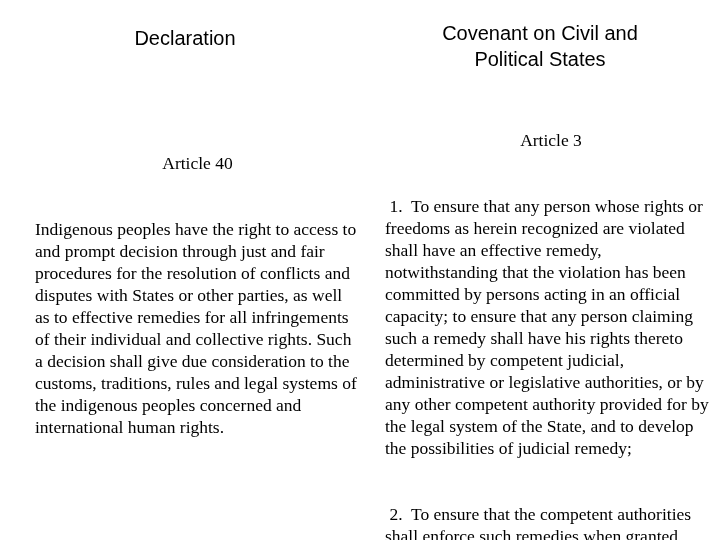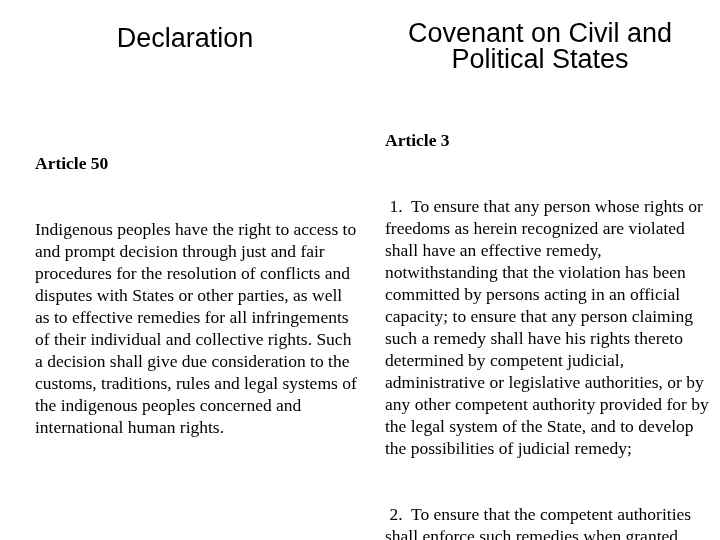--- a/index.html
+++ b/index.html
@@ -16,21 +16,21 @@
     overflow: hidden;
     font-family: "Liberation Serif", "DejaVu Serif", serif;
     color: #000000;
     -webkit-font-smoothing: none;
   }
 
   
   .col-header {
     position: absolute;
     font-family: "Liberation Sans", "DejaVu Sans", sans-serif;
-    font-size: 27px;
+    font-size: 20px;
     line-height: 26px;
     color: #000000;
     font-weight: normal;
     margin: 0;
   }
   #header-left {
     left: 20px;
     top: 25px;
     width: 330px;
     text-align: center;
@@ -57,22 +57,23 @@
     top: 108px;
     width: 325px;
   }
   #body-right {
     left: 385px;
     top: 85px;
     width: 332px;
   }
 
   .art-head {
-    font-weight: bold;
+    font-weight: normal;
     display: block;
+    text-align: center;
   }
   .para {
     display: block;
   }
   .spacer-line {
     display: block;
     height: 14px;
   }
   .numbered {
     display: block;
@@ -85,21 +86,21 @@
 
   <div class="col-header" id="header-left">Declaration</div>
 
   <div class="col-header" id="header-right">
     <span>Covenant on Civil and</span>
     <br>
     <span>Political States</span>
   </div>
 
   <div class="body-col" id="body-left">
-    <span class="art-head">Article 50</span>
+    <span class="art-head">Article 40</span>
     <span class="para">Indigenous peoples have the right to access to and prompt decision through just and fair procedures for the resolution of conflicts and disputes with States or other parties, as well as to effective remedies for all infringements of their individual and collective rights. Such a decision shall give due consideration to the customs, traditions, rules and legal systems of the indigenous peoples concerned and international human rights.</span>
     <span class="spacer-line"></span>
     
   </div>
 
   <div class="body-col" id="body-right">
     <span class="art-head">Article 3</span>
     <span class="numbered"><span> 1.</span><span>  To ensure that any person whose rights or freedoms as herein recognized are violated shall have an effective remedy, notwithstanding that the violation has been committed by persons acting in an official capacity; to ensure that any person claiming such a remedy shall have his rights thereto determined by competent judicial, administrative or legislative authorities, or by any other competent authority provided for by the legal system of the State, and to develop the possibilities of judicial remedy;</span></span>
     <span class="numbered"><span> 2.</span><span>  To ensure that the competent authorities shall enforce such remedies when granted.</span></span>
   </div>

